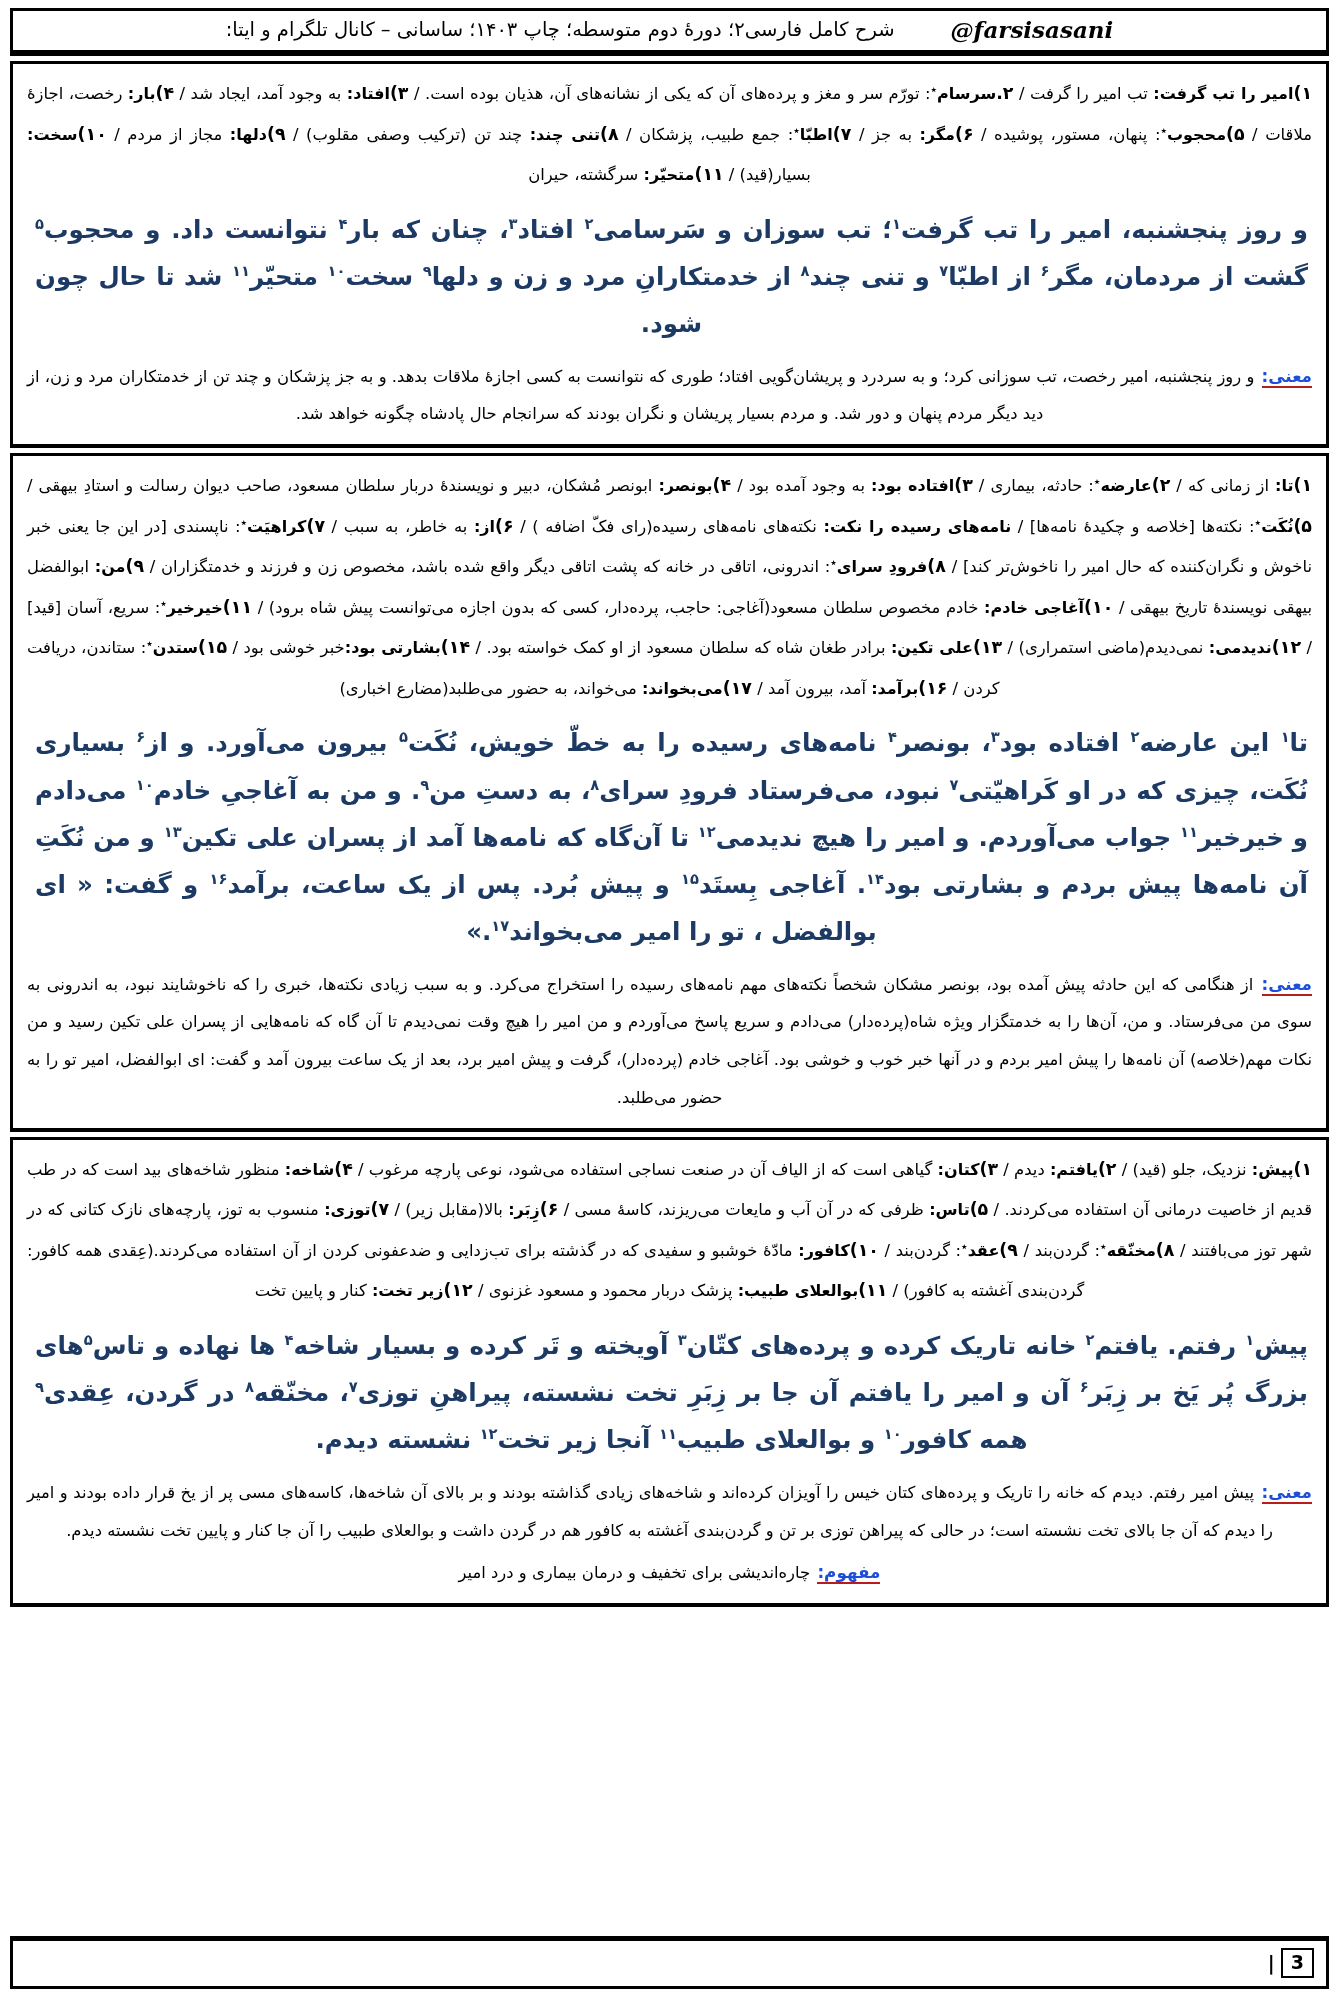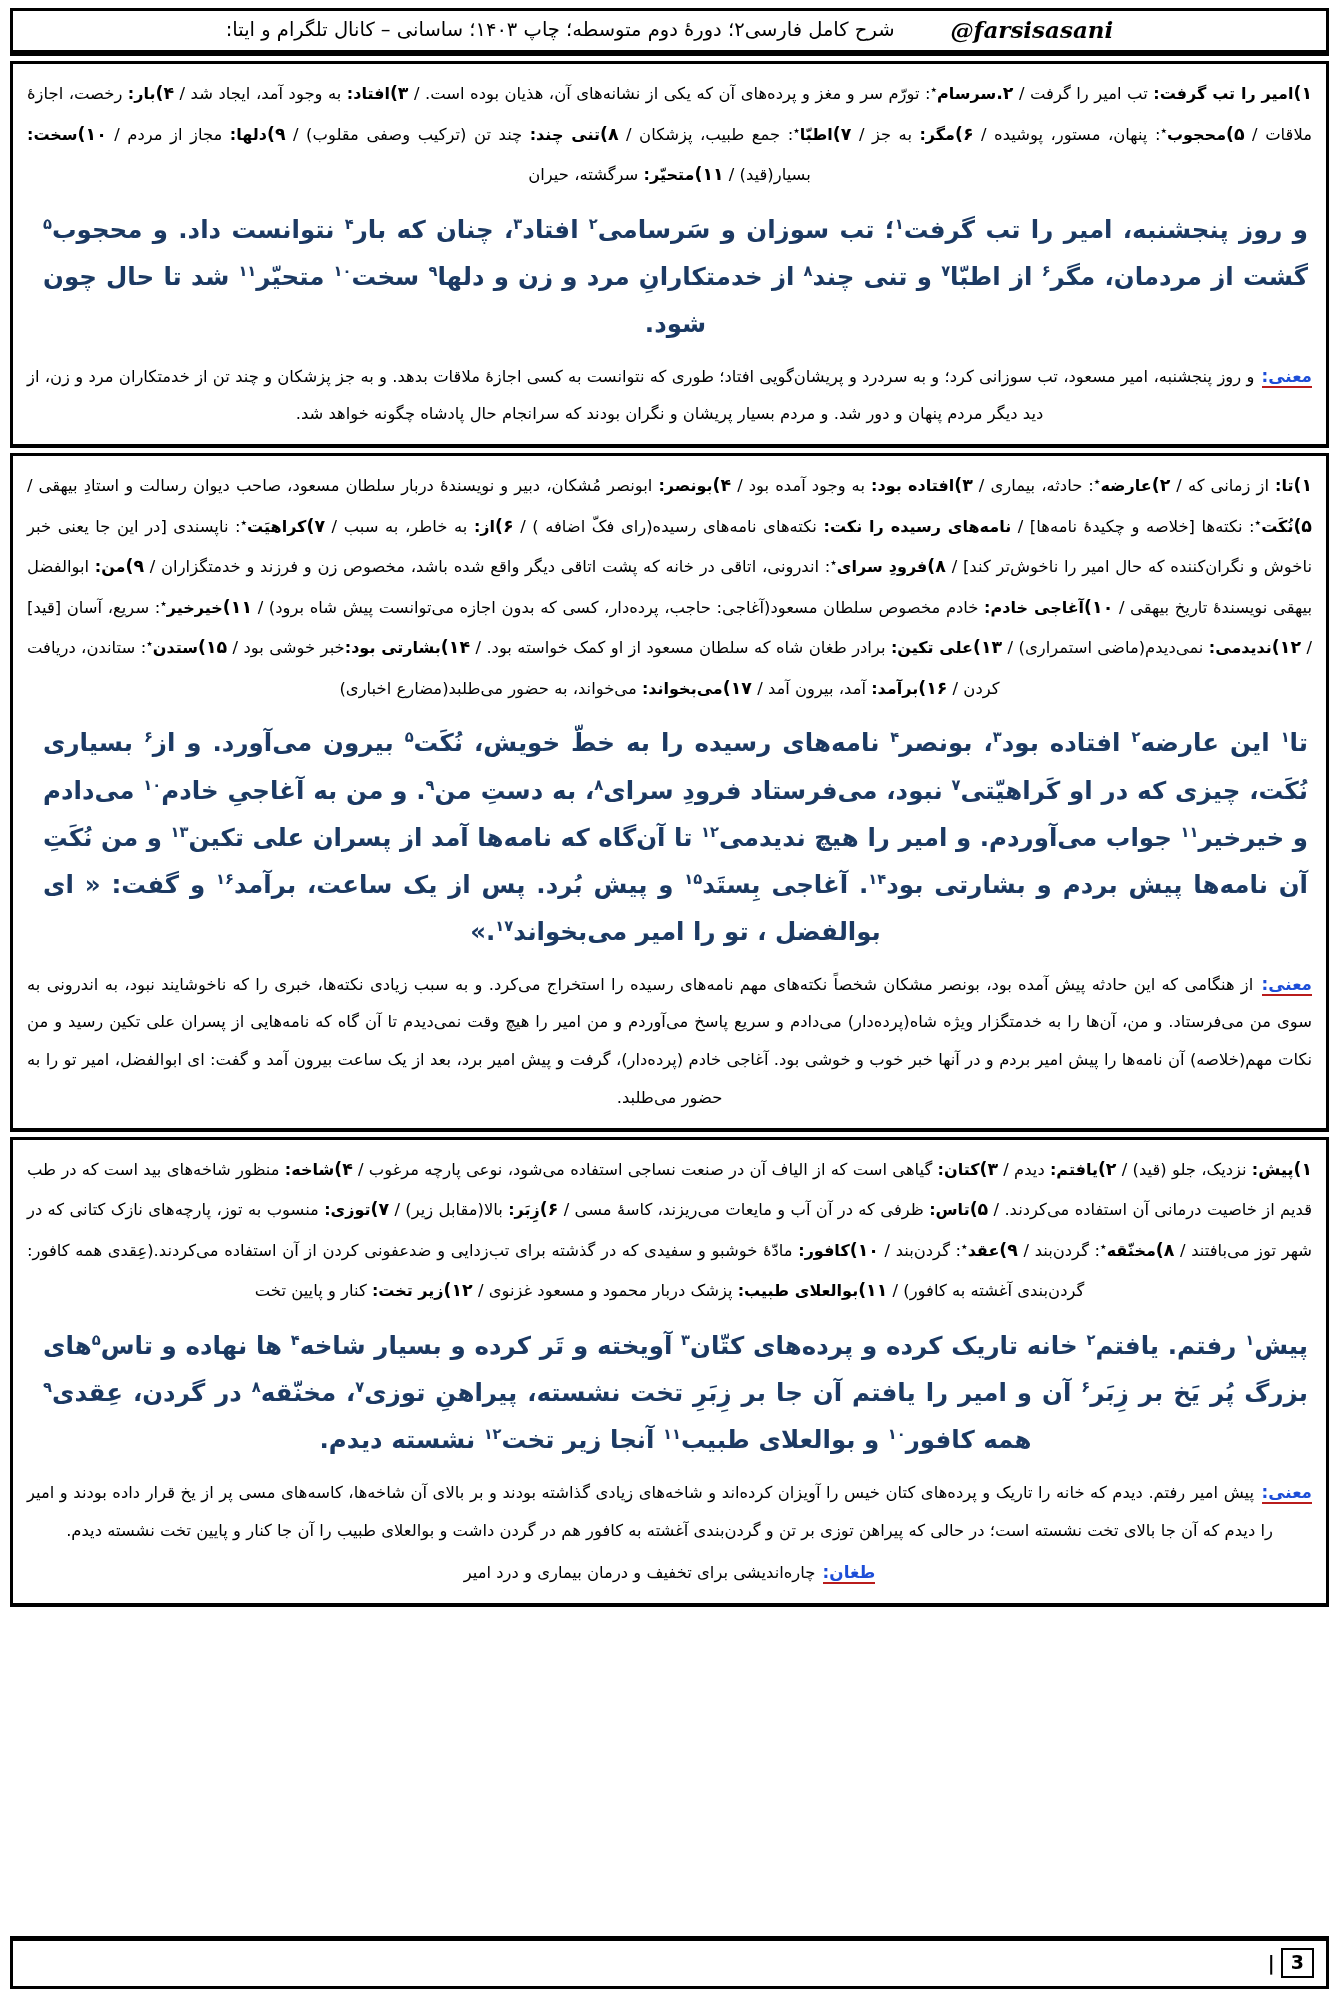--- a/index.html
+++ b/index.html
@@ -73,21 +73,21 @@
   .gloss .sep { font-weight: normal; }
   .gloss .star { font-size: 12px; vertical-align: super; }
 
   .verse {
     color: #1c3a63;
     font-weight: bold;
     font-size: 24.5px;
     line-height: 1.92;
     text-align: justify;
     text-align-last: center;
-    margin: 11px 4px 6px 16px;
+    margin: 11px 4px 6px 8px;
     letter-spacing: -0.2px;
   }
   .verse sup { font-size: 0.6em; vertical-align: super; font-weight: bold; }
 
   .meaning {
     font-size: 16.4px;
     line-height: 2.3;
     text-align: justify;
     text-align-last: center;
     margin-top: 10px;
@@ -147,40 +147,40 @@
 
   <div class="header-band">
     <span class="header-handle">@farsisasani</span>
     <span class="header-title">شرح کامل فارسی۲؛ دورهٔ دوم متوسطه؛ چاپ ۱۴۰۳؛ ساسانی – کانال تلگرام و ایتا:</span>
   </div>
 
   <div class="section">
     <div class="gloss"><span><b class="num">۱)</b><b class="hw">امیر را تب گرفت:</b><span> تب امیر را گرفت</span></span><span class="sep"> / </span><span><b class="num">۲.</b><b class="hw">سرسام</b><span class="star">٭</span><span>: تورّم سر و مغز و پرده‌های آن که یکی از نشانه‌های آن، هذیان بوده است.</span></span><span class="sep"> / </span><span><b class="num">۳)</b><b class="hw">افتاد:</b><span> به وجود آمد، ایجاد شد</span></span><span class="sep"> / </span><span><b class="num">۴)</b><b class="hw">بار:</b><span> رخصت، اجازهٔ ملاقات</span></span><span class="sep"> / </span><span><b class="num">۵)</b><b class="hw">محجوب</b><span class="star">٭</span><span>: پنهان، مستور، پوشیده</span></span><span class="sep"> / </span><span><b class="num">۶)</b><b class="hw">مگر:</b><span> به جز</span></span><span class="sep"> / </span><span><b class="num">۷)</b><b class="hw">اطبّا</b><span class="star">٭</span><span>: جمع طبیب، پزشکان</span></span><span class="sep"> / </span><span><b class="num">۸)</b><b class="hw">تنی چند:</b><span> چند تن (ترکیب وصفی مقلوب)</span></span><span class="sep"> / </span><span><b class="num">۹)</b><b class="hw">دلها:</b><span> مجاز از مردم</span></span><span class="sep"> / </span><span><b class="num">۱۰)</b><b class="hw">سخت:</b><span> بسیار(قید)</span></span><span class="sep"> / </span><span><b class="num">۱۱)</b><b class="hw">متحیّر:</b><span> سرگشته، حیران</span></span></div>
     <div class="verse">و روز پنجشنبه، امیر را تب گرفت<sup>۱</sup>؛ تب سوزان و سَرسامی<sup>۲</sup> افتاد<sup>۳</sup>، چنان که بار<sup>۴</sup> نتوانست داد. و محجوب<sup>۵</sup> گشت از مردمان، مگر<sup>۶</sup> از اطبّا<sup>۷</sup> و تنی چند<sup>۸</sup> از خدمتکارانِ مرد و زن و دلها<sup>۹</sup> سخت<sup>۱۰</sup> متحیّر<sup>۱۱</sup> شد تا حال چون شود.</div>
     <div class="meaning">
-      <span class="meaning-label">معنی:</span><span> و روز پنجشنبه، امیر مسعود، تب سوزانی کرد؛ و به سردرد و پریشان‌گویی افتاد؛ طوری که نتوانست به کسی اجازهٔ ملاقات بدهد. و به جز پزشکان و چند تن از خدمتکاران مرد و زن، از دید دیگر مردم پنهان و دور شد. و مردم بسیار پریشان و نگران بودند که سرانجام حال پادشاه چگونه خواهد شد.</span>
+      <span class="meaning-label">معنی:</span><span> و روز پنجشنبه، امیر رخصت، تب سوزانی کرد؛ و به سردرد و پریشان‌گویی افتاد؛ طوری که نتوانست به کسی اجازهٔ ملاقات بدهد. و به جز پزشکان و چند تن از خدمتکاران مرد و زن، از دید دیگر مردم پنهان و دور شد. و مردم بسیار پریشان و نگران بودند که سرانجام حال پادشاه چگونه خواهد شد.</span>
     </div>
   </div>
 
   <div class="section">
     <div class="gloss"><span><b class="num">۱)</b><b class="hw">تا:</b><span> از زمانی که</span></span><span class="sep"> / </span><span><b class="num">۲)</b><b class="hw">عارضه</b><span class="star">٭</span><span>: حادثه، بیماری</span></span><span class="sep"> / </span><span><b class="num">۳)</b><b class="hw">افتاده بود:</b><span> به وجود آمده بود</span></span><span class="sep"> / </span><span><b class="num">۴)</b><b class="hw">بونصر:</b><span> ابونصر مُشکان، دبیر و نویسندهٔ دربار سلطان مسعود، صاحب دیوان رسالت و استادِ بیهقی</span></span><span class="sep"> / </span><span><b class="num">۵)</b><b class="hw">نُکَت</b><span class="star">٭</span><span>: نکته‌ها [خلاصه و چکیدهٔ نامه‌ها]</span></span><span class="sep"> / </span><span><b class="hw">نامه‌های رسیده را نکت:</b><span> نکته‌های نامه‌های رسیده(رای فکّ اضافه )</span></span><span class="sep"> / </span><span><b class="num">۶)</b><b class="hw">از:</b><span> به خاطر، به سبب</span></span><span class="sep"> / </span><span><b class="num">۷)</b><b class="hw">کراهیَت</b><span class="star">٭</span><span>: ناپسندی [در این جا یعنی خبر ناخوش و نگران‌کننده که حال امیر را ناخوش‌تر کند]</span></span><span class="sep"> / </span><span><b class="num">۸)</b><b class="hw">فرودِ سرای</b><span class="star">٭</span><span>: اندرونی، اتاقی در خانه که پشت اتاقی دیگر واقع شده باشد، مخصوص زن و فرزند و خدمتگزاران</span></span><span class="sep"> / </span><span><b class="num">۹)</b><b class="hw">من:</b><span> ابوالفضل بیهقی نویسندهٔ تاریخ بیهقی</span></span><span class="sep"> / </span><span><b class="num">۱۰)</b><b class="hw">آغاجی خادم:</b><span> خادم مخصوص سلطان مسعود(آغاجی: حاجب، پرده‌دار، کسی که بدون اجازه می‌توانست پیش شاه برود)</span></span><span class="sep"> / </span><span><b class="num">۱۱)</b><b class="hw">خیرخیر</b><span class="star">٭</span><span>: سریع، آسان [قید]</span></span><span class="sep"> / </span><span><b class="num">۱۲)</b><b class="hw">ندیدمی:</b><span> نمی‌دیدم(ماضی استمراری)</span></span><span class="sep"> / </span><span><b class="num">۱۳)</b><b class="hw">علی تکین:</b><span> برادر طغان شاه که سلطان مسعود از او کمک خواسته بود.</span></span><span class="sep"> / </span><span><b class="num">۱۴)</b><b class="hw">بشارتی بود:</b><span>خبر خوشی بود</span></span><span class="sep"> / </span><span><b class="num">۱۵)</b><b class="hw">ستدن</b><span class="star">٭</span><span>: ستاندن، دریافت کردن</span></span><span class="sep"> / </span><span><b class="num">۱۶)</b><b class="hw">برآمد:</b><span> آمد، بیرون آمد</span></span><span class="sep"> / </span><span><b class="num">۱۷)</b><b class="hw">می‌بخواند:</b><span> می‌خواند، به حضور می‌طلبد(مضارع اخباری)</span></span></div>
     <div class="verse">تا<sup>۱</sup> این عارضه<sup>۲</sup> افتاده بود<sup>۳</sup>، بونصر<sup>۴</sup> نامه‌های رسیده را به خطّ خویش، نُکَت<sup>۵</sup> بیرون می‌آورد. و از<sup>۶</sup> بسیاری نُکَت، چیزی که در او کَراهیّتی<sup>۷</sup> نبود، می‌فرستاد فرودِ سرای<sup>۸</sup>، به دستِ من<sup>۹</sup>. و من به آغاجیِ خادم<sup>۱۰</sup> می‌دادم و خیرخیر<sup>۱۱</sup> جواب می‌آوردم. و امیر را هیچ ندیدمی<sup>۱۲</sup> تا آن‌گاه که نامه‌ها آمد از پسران علی تکین<sup>۱۳</sup> و من نُکَتِ آن نامه‌ها پیش بردم و بشارتی بود<sup>۱۴</sup>. آغاجی بِستَد<sup>۱۵</sup> و پیش بُرد. پس از یک ساعت، برآمد<sup>۱۶</sup> و گفت: « ای بوالفضل ، تو را امیر می‌بخواند<sup>۱۷</sup>.»</div>
     <div class="meaning">
       <span class="meaning-label">معنی:</span><span> از هنگامی که این حادثه پیش آمده بود، بونصر مشکان شخصاً نکته‌های مهم  نامه‌های رسیده را استخراج می‌کرد. و به سبب زیادی نکته‌ها، خبری را که ناخوشایند نبود، به اندرونی به سوی من می‌فرستاد. و من، آن‌ها را به خدمتگزار ویژه شاه(پرده‌دار) می‌دادم و سریع پاسخ می‌آوردم و من امیر را هیچ وقت نمی‌دیدم تا آن گاه که نامه‌هایی از پسران علی تکین رسید و من نکات مهم(خلاصه) آن نامه‌ها را پیش امیر بردم و در آنها خبر خوب و خوشی بود. آغاجی خادم (پرده‌دار)، گرفت و پیش امیر برد، بعد از یک ساعت بیرون آمد و گفت: ای ابوالفضل، امیر تو را به حضور می‌طلبد.</span>
     </div>
   </div>
 
   <div class="section">
     <div class="gloss"><span><b class="num">۱)</b><b class="hw">پیش:</b><span> نزدیک، جلو (قید)</span></span><span class="sep"> / </span><span><b class="num">۲)</b><b class="hw">یافتم:</b><span> دیدم</span></span><span class="sep"> / </span><span><b class="num">۳)</b><b class="hw">کتان:</b><span> گیاهی است که از الیاف آن در صنعت نساجی استفاده می‌شود، نوعی پارچه مرغوب</span></span><span class="sep"> / </span><span><b class="num">۴)</b><b class="hw">شاخه:</b><span> منظور شاخه‌های بید است که در طب قدیم از خاصیت درمانی آن استفاده می‌کردند.</span></span><span class="sep"> / </span><span><b class="num">۵)</b><b class="hw">تاس:</b><span> ظرفی که در آن آب و مایعات می‌ریزند، کاسهٔ مسی</span></span><span class="sep"> / </span><span><b class="num">۶)</b><b class="hw">زِبَر:</b><span> بالا(مقابل زیر)</span></span><span class="sep"> / </span><span><b class="num">۷)</b><b class="hw">توزی:</b><span> منسوب به توز، پارچه‌های نازک کتانی که در شهر توز می‌بافتند</span></span><span class="sep"> / </span><span><b class="num">۸)</b><b class="hw">مخنّقه</b><span class="star">٭</span><span>: گردن‌بند</span></span><span class="sep"> / </span><span><b class="num">۹)</b><b class="hw">عقد</b><span class="star">٭</span><span>: گردن‌بند</span></span><span class="sep"> / </span><span><b class="num">۱۰)</b><b class="hw">کافور:</b><span> مادّهٔ خوشبو و سفیدی که در گذشته برای تب‌زدایی و ضدعفونی کردن از آن استفاده می‌کردند.(عِقدی همه کافور: گردن‌بندی آغشته به کافور)</span></span><span class="sep"> / </span><span><b class="num">۱۱)</b><b class="hw">بوالعلای طبیب:</b><span> پزشک دربار محمود و مسعود غزنوی</span></span><span class="sep"> / </span><span><b class="num">۱۲)</b><b class="hw">زیر تخت:</b><span> کنار و پایین تخت</span></span></div>
     <div class="verse">پیش<sup>۱</sup> رفتم. یافتم<sup>۲</sup> خانه تاریک کرده و پرده‌های کتّان<sup>۳</sup> آویخته و تَر کرده و بسیار شاخه<sup>۴</sup> ها نهاده و تاس<sup>۵</sup>های بزرگ پُر یَخ بر زِبَر<sup>۶</sup> آن و امیر را یافتم آن جا بر زِبَرِ تخت نشسته، پیراهنِ توزی<sup>۷</sup>، مخنّقه<sup>۸</sup> در گردن، عِقدی<sup>۹</sup> همه کافور<sup>۱۰</sup> و بوالعلای طبیب<sup>۱۱</sup> آنجا زیر تخت<sup>۱۲</sup> نشسته دیدم.</div>
     <div class="meaning">
       <span class="meaning-label">معنی:</span><span> پیش امیر رفتم. دیدم که خانه را تاریک و پرده‌های کتان خیس را آویزان کرده‌اند و شاخه‌های زیادی گذاشته بودند و بر بالای آن شاخه‌ها، کاسه‌های مسی پر از یخ قرار داده بودند و امیر را دیدم که آن جا بالای تخت نشسته است؛ در حالی که پیراهن توزی بر تن و گردن‌بندی آغشته به کافور هم در گردن داشت و بوالعلای طبیب را آن جا کنار و پایین تخت نشسته دیدم.</span>
     </div>
     <div class="concept-line">
-      <span class="meaning-label">طغان:</span><span> چاره‌اندیشی برای تخفیف و درمان بیماری و درد امیر</span>
+      <span class="meaning-label">مفهوم:</span><span> چاره‌اندیشی برای تخفیف و درمان بیماری و درد امیر</span>
     </div>
   </div>
 
   <div class="footer-band">
     <div class="page-num-wrap">
       <span class="page-num-box">3</span>
       <span>|</span>
     </div>
   </div>
 

